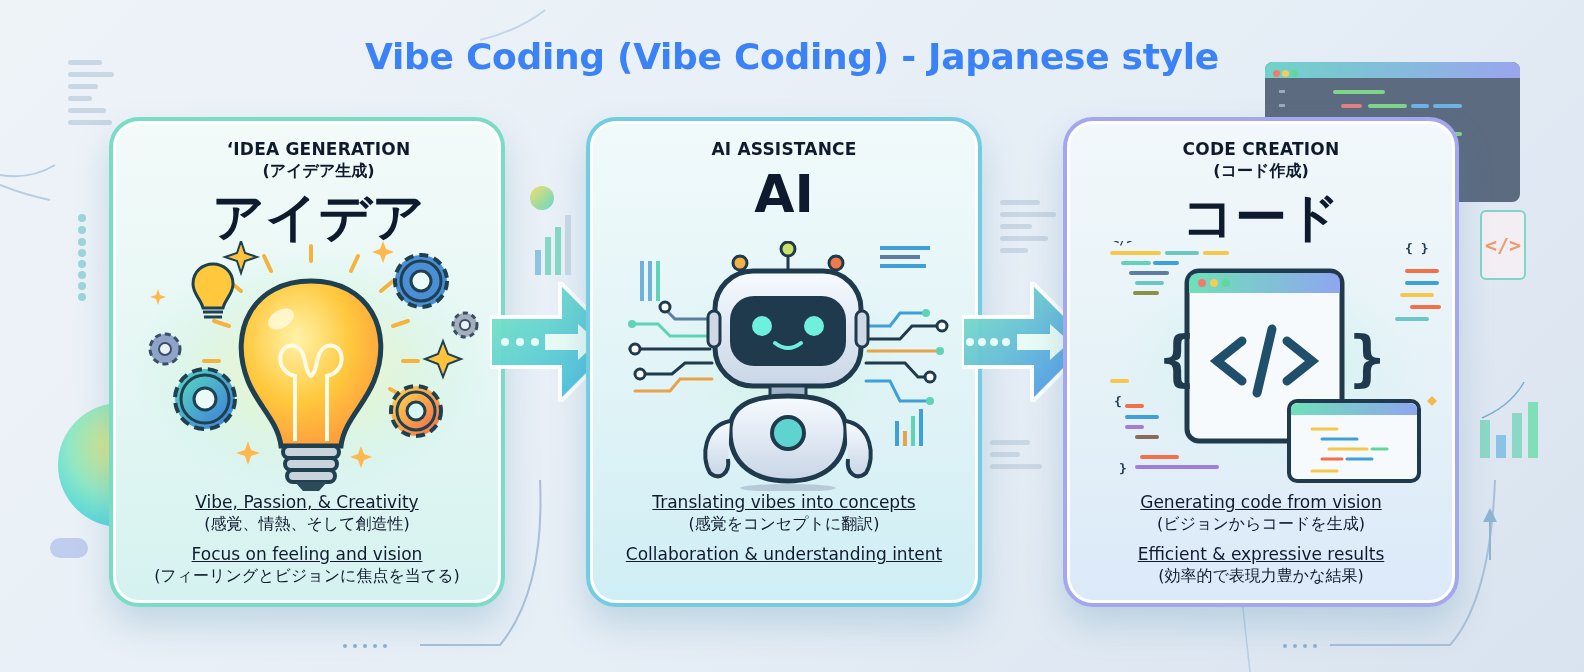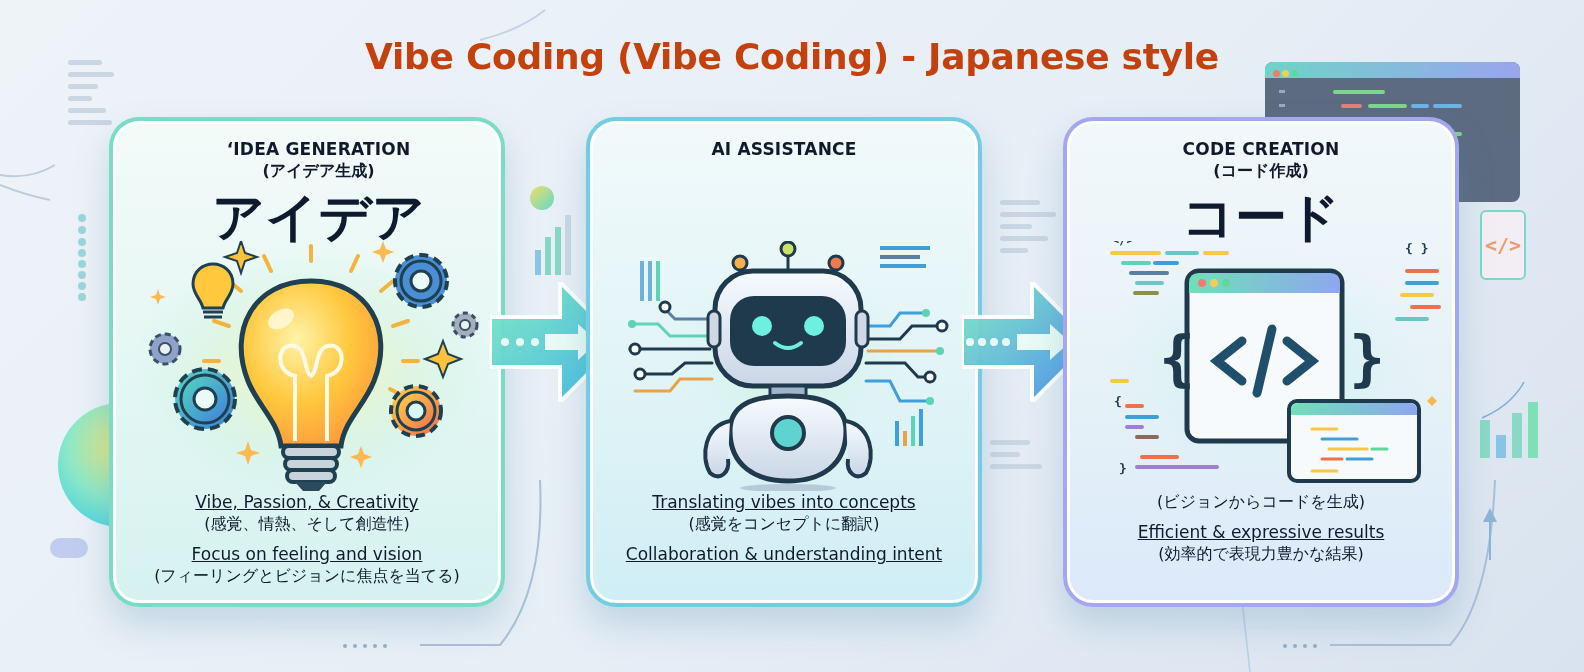--- a/index.html
+++ b/index.html
@@ -10,21 +10,21 @@
     color: #0f1b2d;
     background: linear-gradient(135deg, #eef3f8 0%, #e6eef6 55%, #d9e3ef 100%);
   }
   .bg-layer { position: absolute; inset: 0; pointer-events: none; }
   .deco-lines { position: absolute; }
   .deco-lines i { display: block; height: 5px; border-radius: 3px; background: #c9d6e3; margin-bottom: 7px; }
 
   .title {
     position: absolute; left: 0; right: 0; top: 36px;
     text-align: center; font-size: 36px; font-weight: bold;
-    color: #c2410c; letter-spacing: -0.3px;
+    color: #3b82f6; letter-spacing: -0.3px;
   }
 
   .card {
     position: absolute; top: 117px; width: 396px; height: 490px;
     border-radius: 30px; border: 4px solid #79dcc4;
     background: linear-gradient(180deg, #f3fbf9 0%, #e2f6f3 60%, #d5f2f0 100%);
     box-shadow: 0 0 0 3px #ffffff inset, 0 18px 34px rgba(80,140,170,0.25);
     text-align: center; overflow: hidden;
   }
   .card.c2 { border-color: #72cde0; background: linear-gradient(180deg, #f1fafb 0%, #dff3f6 60%, #cfeef5 100%); }
@@ -280,20 +280,21 @@
         <circle cx="15" cy="60" r="4"></circle>
         <circle cx="30" cy="60" r="4"></circle>
         <circle cx="45" cy="60" r="4"></circle>
       </g>
     <path d="M55 52 L88 52 L88 42 L108 60 L88 78 L88 68 L55 68 Z" fill="#e8fbf6"></path>
   </svg>
 </div>
 
 <div class="card c2" style="left:586px;">
   <div class="label-en">AI ASSISTANCE</div>
+  <div class="big">AI</div>
   <div class="illus">
     <svg width="396" height="250" viewBox="0 0 396 250">
       <defs>
         <radialGradient id="glow2" cx="50%" cy="50%" r="50%">
             <stop offset="0%" stop-color="#c6f3d4"></stop>
             <stop offset="100%" stop-color="#d8f3f3" stop-opacity="0"></stop>
           </radialGradient>
         <linearGradient id="robo" x1="0" y1="0" x2="0" y2="1">
             <stop offset="0%" stop-color="#f7fbff"></stop>
             <stop offset="100%" stop-color="#c9d6e6"></stop>
@@ -461,17 +462,18 @@
         <line x1="262" y1="208" x2="300" y2="208" stroke="#f5c84a"></line>
           <line x1="305" y1="208" x2="320" y2="208" stroke="#5fd89a"></line>
         <line x1="255" y1="218" x2="275" y2="218" stroke="#f0704a"></line>
           <line x1="280" y1="218" x2="305" y2="218" stroke="#3fa0d9"></line>
         <line x1="245" y1="230" x2="270" y2="230" stroke="#f5c84a"></line>
       </g>
       <path d="M360 160 L365 155 L370 160 L365 165 Z" fill="#f5b84a"></path>
     </svg>
   </div>
   <div class="desc">
+    <div class="l1">Generating code from vision</div>
     <div class="l2">(ビジョンからコードを生成)</div>
     <div class="l1">Efficient &amp; expressive results</div>
     <div class="l2">(効率的で表現力豊かな結果)</div>
   </div>
 </div>
 
 </body></html>

